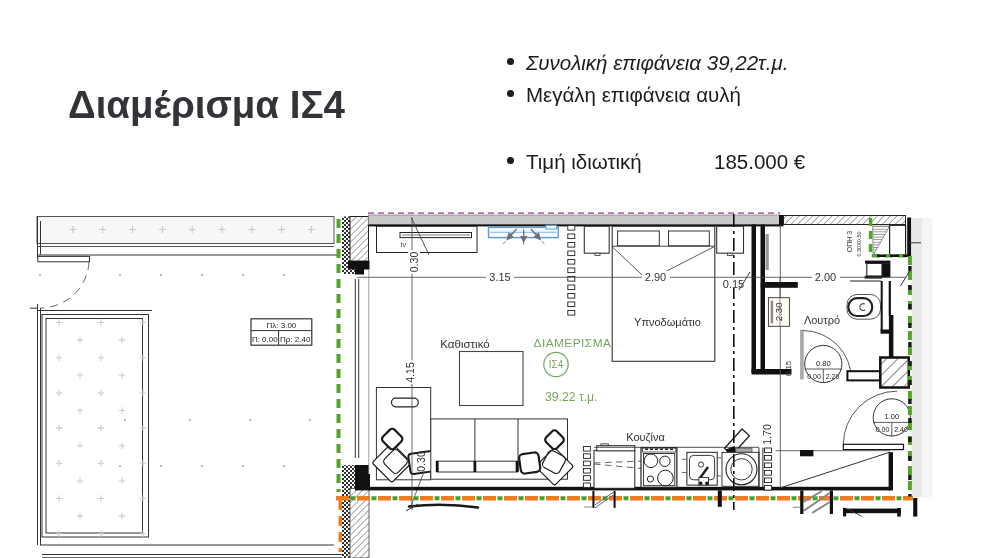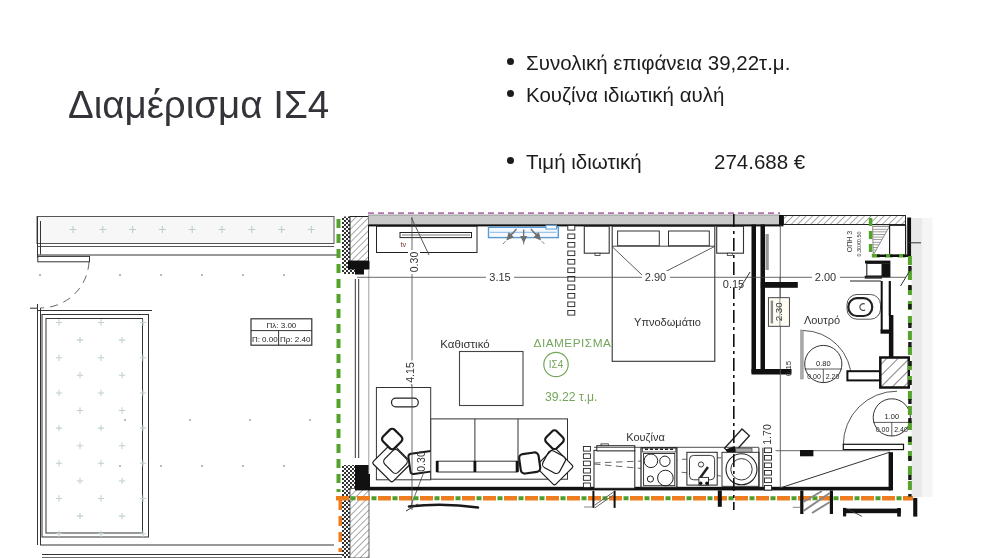--- a/index.html
+++ b/index.html
@@ -1,37 +1,37 @@
 <!DOCTYPE html>
 <html><head>
 <meta charset="utf-8">
 <style>
   html,body{margin:0;padding:0;background:#ffffff;width:1000px;height:558px;overflow:hidden;}
   body{font-family:"Liberation Sans", sans-serif;position:relative;}
-  .title{position:absolute;left:68px;top:83px;font-size:38.5px;color:#33333a;letter-spacing:0px;}
+  .title{position:absolute;left:68px;top:83px;font-size:38.5px;color:#33333a;letter-spacing:0px;font-weight:bold;}
   .bullet{position:absolute;font-size:20.5px;color:#1c1c1c;}
   .dot{position:absolute;width:7px;height:7px;border-radius:50%;background:#1c1c1c;}
   svg{position:absolute;left:0;top:0;}
   text{font-family:"Liberation Sans", sans-serif;}
 </style>
 </head>
 <body>
 
 <div class="title">Διαμέρισμα ΙΣ4</div>
 
 <div class="dot" style="left:507px;top:58px;"></div>
-<div class="bullet" style="left:526px;top:51px;">Συνολική επιφάνεια 39,22τ.μ.</div>
+<div class="bullet" style="left:526px;top:51px;font-style:italic;">Συνολική επιφάνεια 39,22τ.μ.</div>
 
 <div class="dot" style="left:507px;top:90px;"></div>
-<div class="bullet" style="left:526px;top:83px;">Κουζίνα ιδιωτική αυλή</div>
+<div class="bullet" style="left:526px;top:83px;">Μεγάλη επιφάνεια αυλή</div>
 
 <div class="dot" style="left:507px;top:157px;"></div>
 <div class="bullet" style="left:526px;top:150px;">Τιμή ιδιωτική</div>
 
-<div class="bullet" style="left:714px;top:150px;">274.688 €</div>
+<div class="bullet" style="left:714px;top:150px;">185.000 €</div>
 
 <svg width="1000" height="558" viewBox="0 0 1000 558">
 <defs>
   <pattern id="hatch" width="4.6" height="4.6" patternUnits="userSpaceOnUse" patternTransform="rotate(45)">
     <rect width="4.6" height="4.6" fill="#ffffff"></rect>
     <line x1="0" y1="0" x2="0" y2="4.6" stroke="#555555" stroke-width="1"></line>
   </pattern>
   <pattern id="hatchD" width="8" height="8" patternUnits="userSpaceOnUse" patternTransform="rotate(45)">
     <rect width="8" height="8" fill="#ffffff"></rect>
     <line x1="0" y1="0" x2="0" y2="8" stroke="#888888" stroke-width="2"></line>

